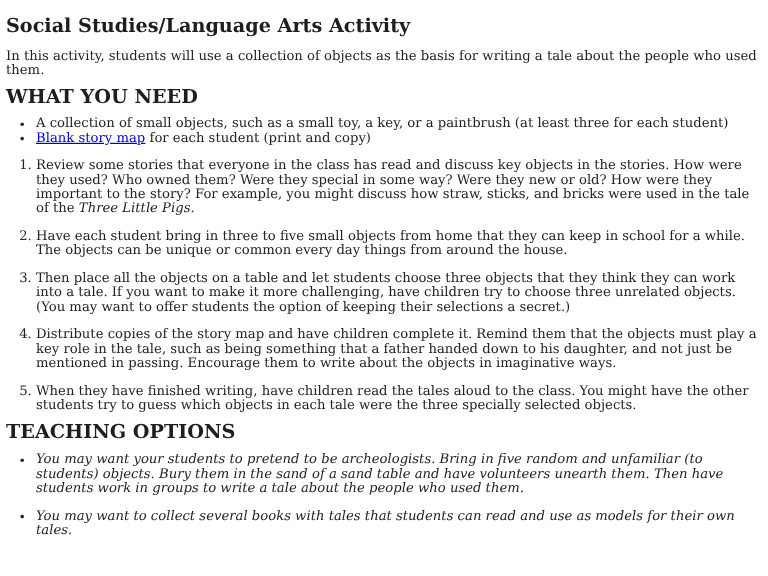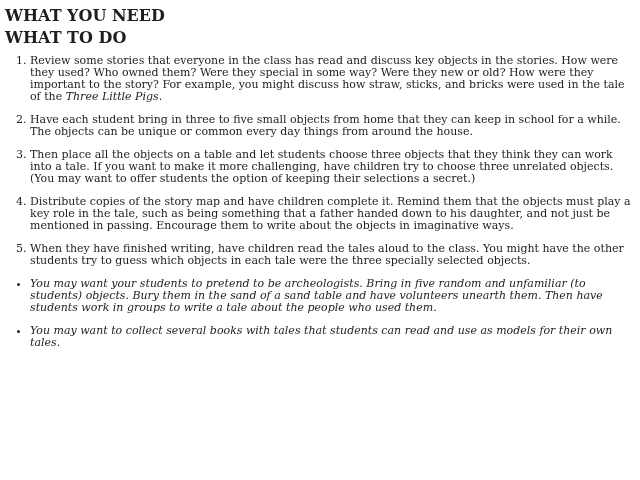--- a/index.html
+++ b/index.html
@@ -64,29 +64,35 @@
     a {
       color: #0000cc;
       text-decoration: underline;
     }
     em { font-style: italic; }
   </style>
 </head>
 <body>
 
 <div class="page">
+  <h2>Social Studies/Language Arts Activity</h2>
+  <p class="intro">In this activity, students will use a collection of objects as the basis for writing a tale about the people who used them.</p>
 
   <h3>WHAT YOU NEED</h3>
+  <ul class="needs">
+    <li><span>A collection of small objects, such as a small toy, a key, or a paintbrush (at least three for each student)</span></li>
+    <li><a href="#">Blank story map</a><span> for each student (print and copy)</span></li>
+  </ul>
 
-  <h3>WHAT TO DO</h3>
   <ol class="steps">
     <li><span>Review some stories that everyone in the class has read and discuss key objects in the stories. How were they used? Who owned them? Were they special in some way? Were they new or old? How were they important to the story? For example, you might discuss how straw, sticks, and bricks were used in the tale of the </span><em>Three Little Pigs</em><span>.</span></li>
     <li><span>Have each student bring in three to five small objects from home that they can keep in school for a while. The objects can be unique or common every day things from around the house.</span></li>
     <li><span>Then place all the objects on a table and let students choose three objects that they think they can work into a tale. If you want to make it more challenging, have children try to choose three unrelated objects. (You may want to offer students the option of keeping their selections a secret.)</span></li>
     <li><span>Distribute copies of the story map and have children complete it. Remind them that the objects must play a key role in the tale, such as being something that a father handed down to his daughter, and not just be mentioned in passing. Encourage them to write about the objects in imaginative ways.</span></li>
     <li><span>When they have finished writing, have children read the tales aloud to the class. You might have the other students try to guess which objects in each tale were the three specially selected objects.</span></li>
   </ol>
 
+  <h3>TEACHING OPTIONS</h3>
   <ul class="options">
     <li><span>You may want your students to pretend to be archeologists. Bring in five random and unfamiliar (to students) objects. Bury them in the sand of a sand table and have volunteers unearth them. Then have students work in groups to write a tale about the people who used them.</span></li>
     <li><span>You may want to collect several books with tales that students can read and use as models for their own tales.</span></li>
   </ul>
 </div>
 
 </body></html>

